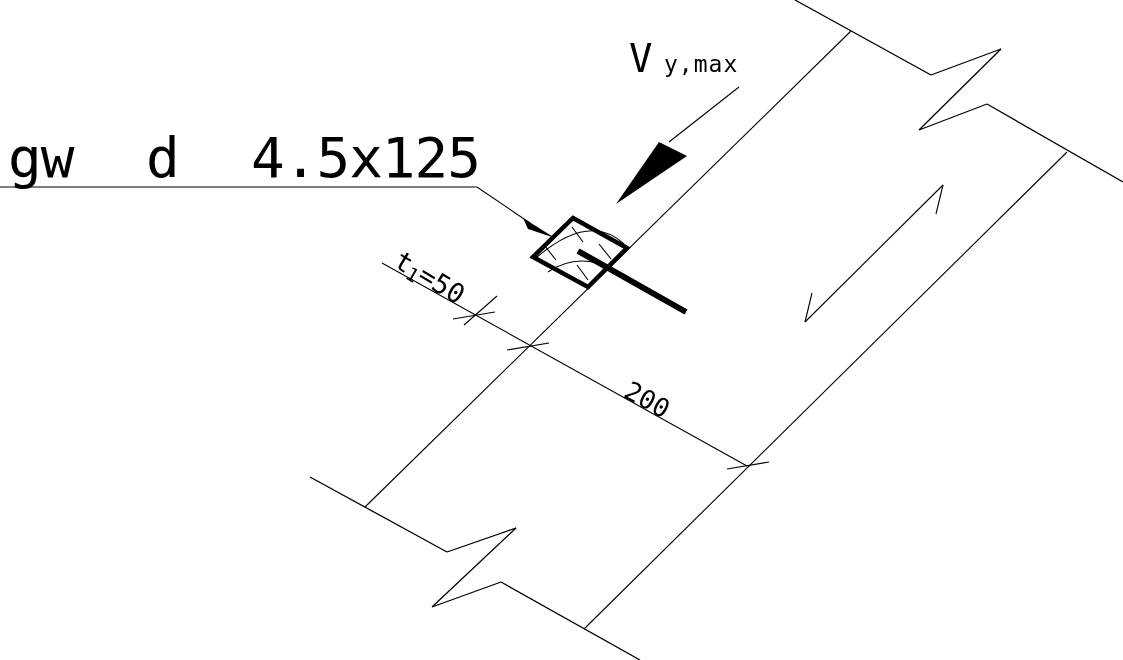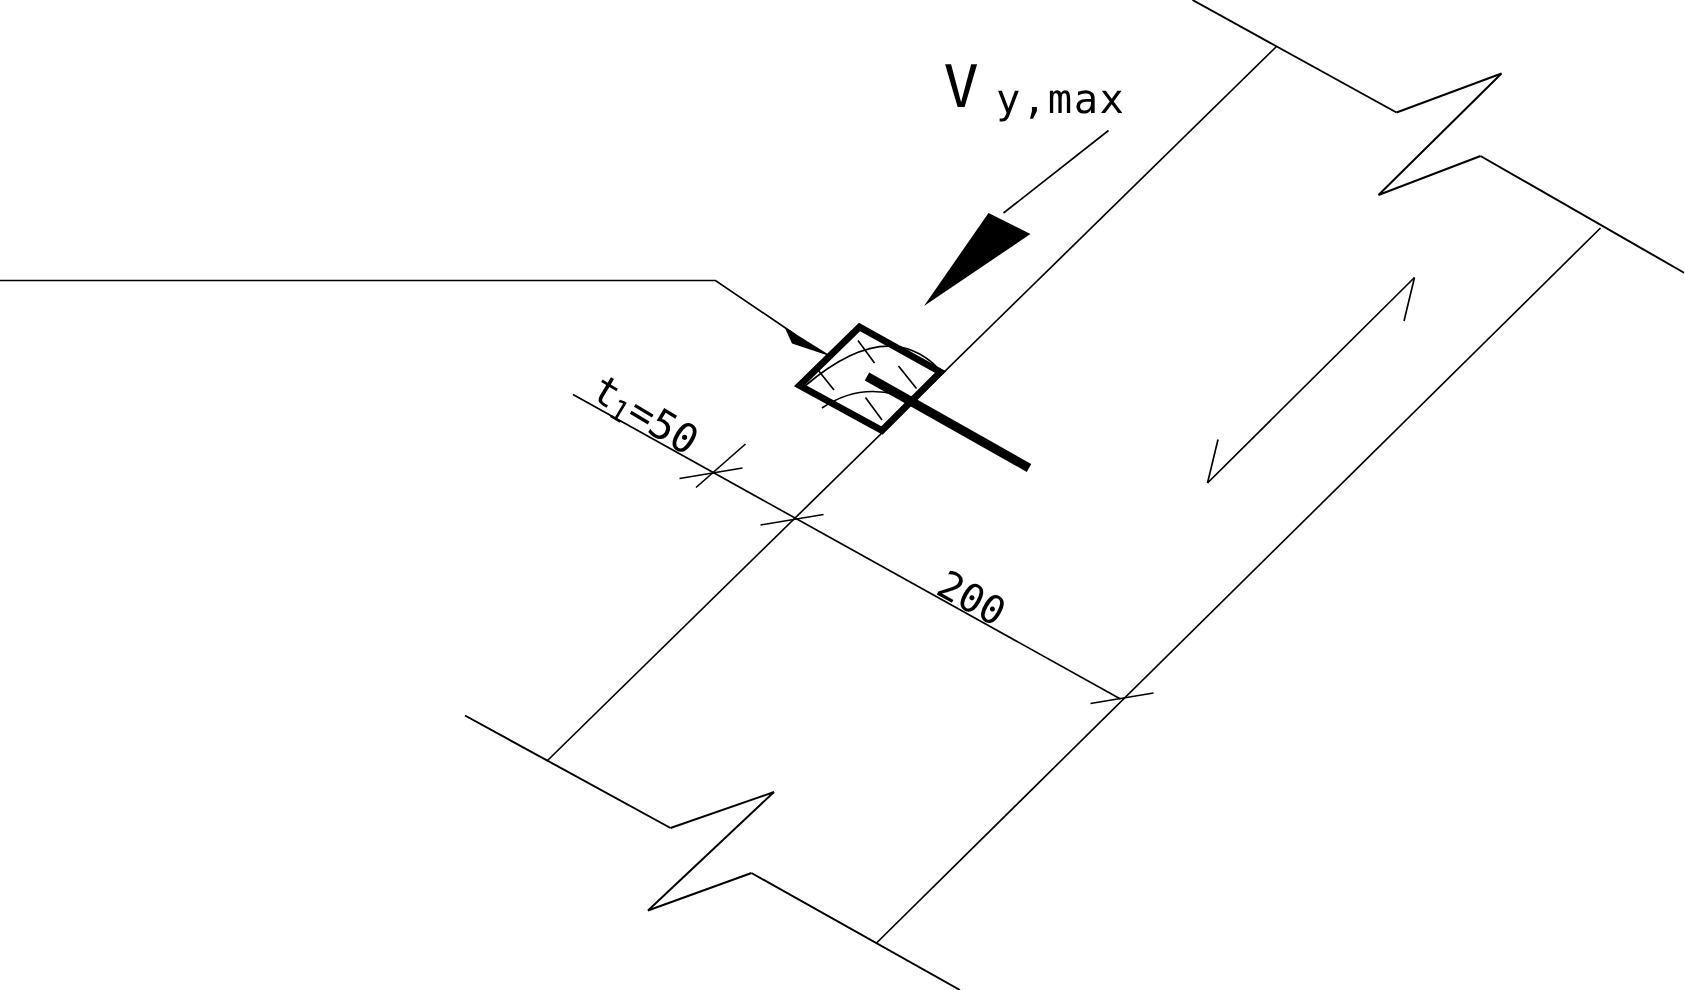--- a/index.html
+++ b/index.html
@@ -13,21 +13,21 @@
     color:#000;
   }
   .canvas svg{position:absolute;left:0;top:0;}
   .lbl{position:absolute;white-space:pre;line-height:1;color:#000;}
   .fastener-label{left:8px;top:130px;width:500px;height:72px;font-size:56px;letter-spacing:-1px;}
   .fastener-label span{position:absolute;top:0;}
   .fastener-part1{left:0;}
   .fastener-part2{left:138px;}
   .fastener-part3{left:243px;}
   .force-v{left:629px;top:39px;font-size:39px;}
-  .force-sub{left:664px;top:53px;font-size:27px;letter-spacing:1px;}
+  .force-sub{left:664px;top:53px;font-size:23px;letter-spacing:1px;}
   .dim-t1{left:404px;top:246px;font-size:27px;transform:rotate(31deg);transform-origin:0 0;}
   .dim-t1 .sub{font-size:19px;position:relative;top:4px;}
   .dim-200{left:633px;top:377px;font-size:26px;transform:rotate(29deg);transform-origin:0 0;}
   .thin{stroke:#000;stroke-width:1.1;fill:none;}
   .med{stroke:#000;stroke-width:1.3;fill:none;}
   .thick{stroke:#000;stroke-width:4.5;fill:none;}
   .shaft{stroke:#000;stroke-width:6;fill:none;}
   .solid{fill:#000;stroke:none;}
 </style>
 </head>
@@ -77,20 +77,25 @@
       <path class="thick" d="M573,218 L627,248 L588,287 L533,257 Z"></path>
       <path class="thin" d="M537,257 Q590,212 624,244"></path>
       <path class="thin" d="M548,272 Q579,251 614,270"></path>
       <path class="thin" d="M572,227 L583,242"></path>
       <path class="thin" d="M599,244 L611,259"></path>
       <path class="thin" d="M544,245 L556,260"></path>
       <path class="thin" d="M577,265 L588,280"></path>
     </g>
   </svg>
 
+  <div class="lbl fastener-label">
+    <span class="fastener-part1">gw</span>
+    <span class="fastener-part2">d</span>
+    <span class="fastener-part3">4.5x125</span>
+  </div>
 
   <span class="lbl force-v">V</span>
   <span class="lbl force-sub">y,max</span>
 
   <div class="lbl dim-t1"><span>t</span><span class="sub">1</span><span>=50</span></div>
 
   <div class="lbl dim-200">200</div>
 
 </div>
 

